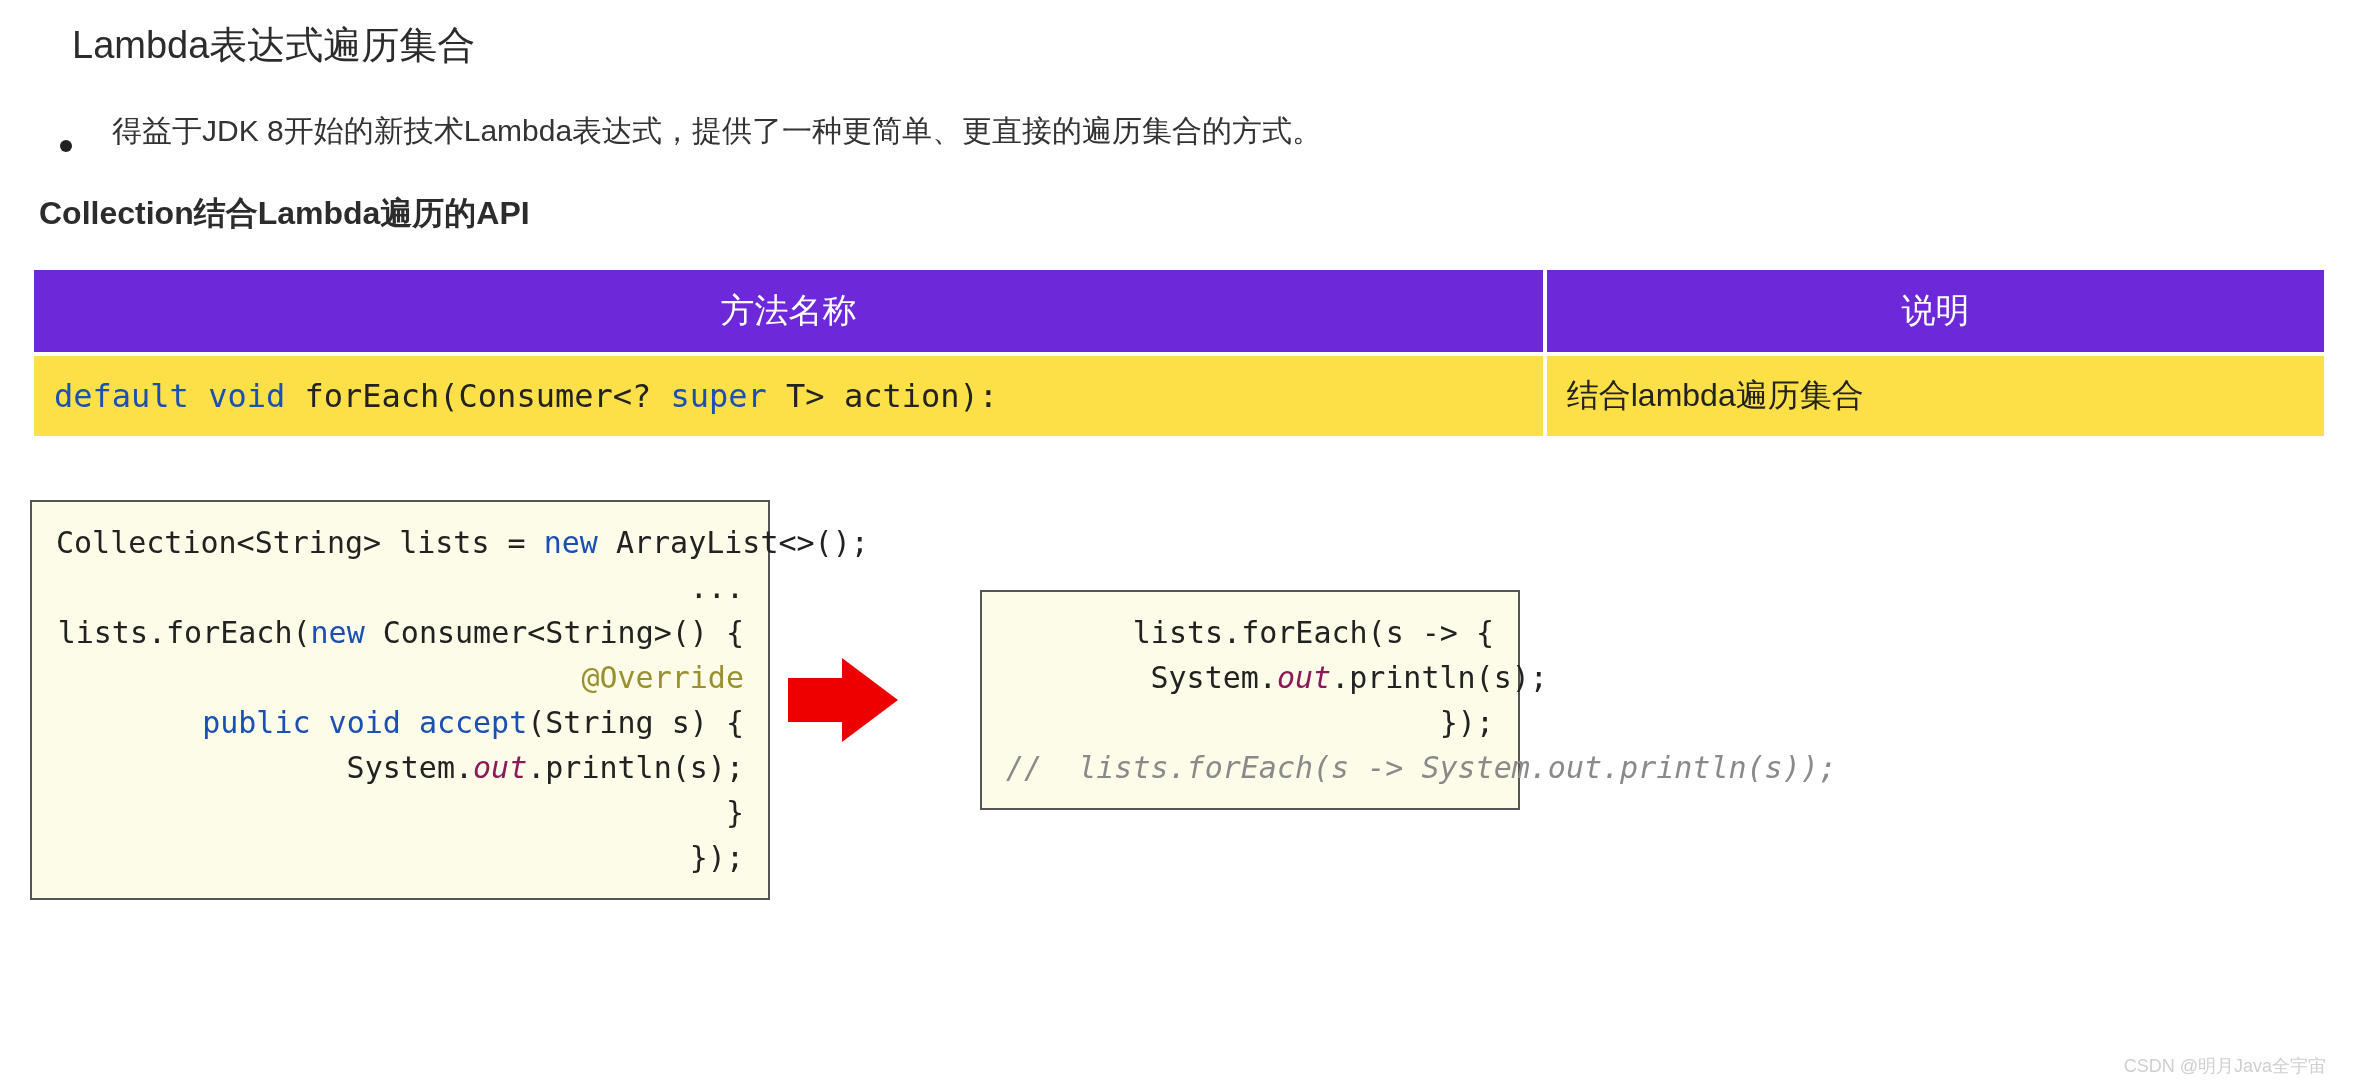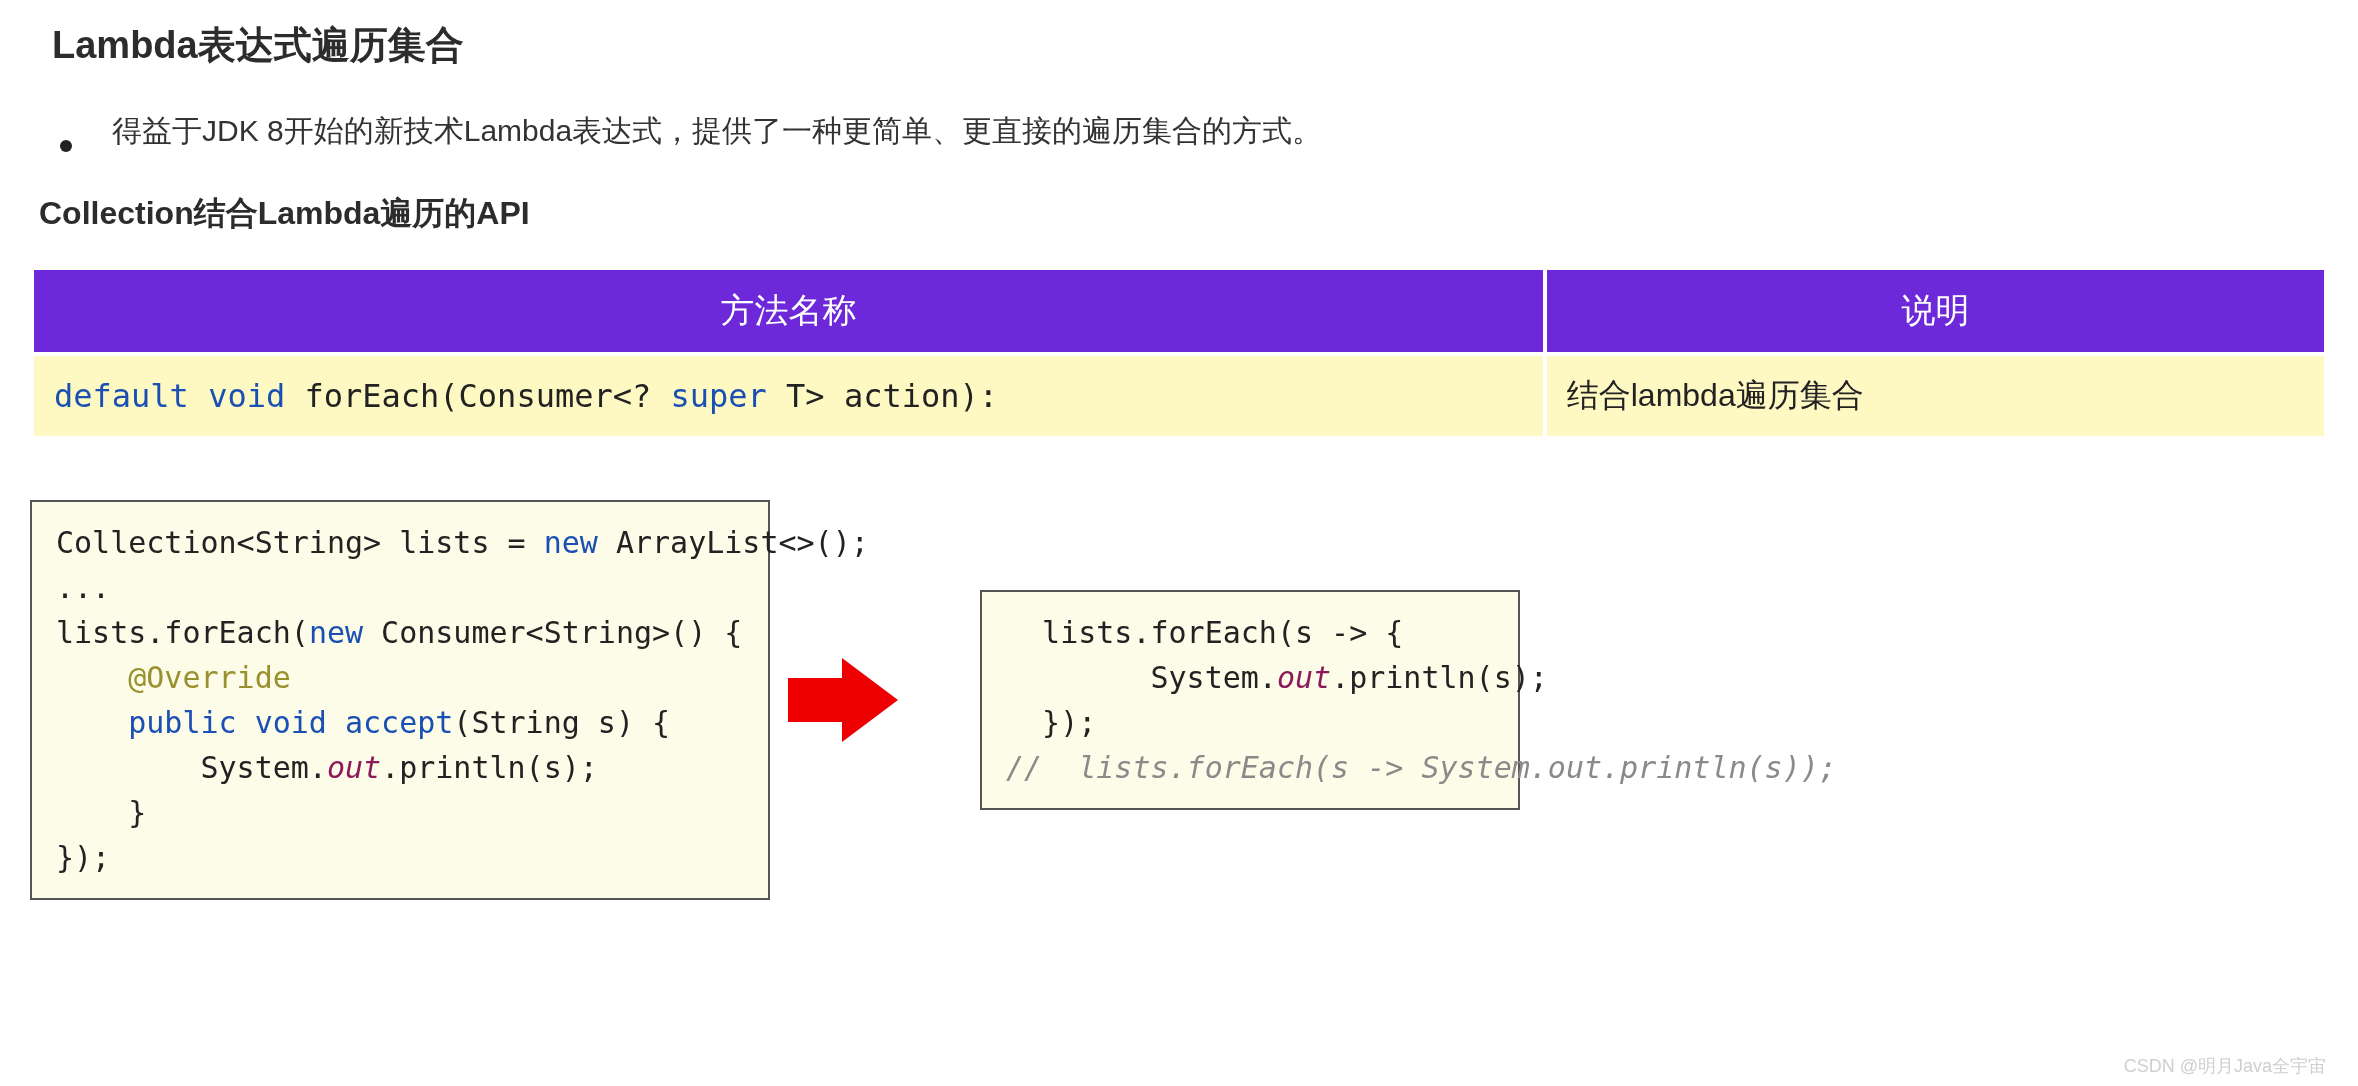--- a/index.html
+++ b/index.html
@@ -8,24 +8,24 @@
     background: #fff;
     padding: 20px 30px;
     width: 2358px;
     height: 1086px;
     position: relative;
     font-size: 28px;
     color: #333;
   }
   .title {
     font-size: 38px;
-    font-weight: 700;
+    font-weight: 400;
     color: #2c2c2c;
     margin-bottom: 40px;
-    margin-left: 22px;
+    margin-left: 42px;
   }
   .bullet-row {
     display: flex;
     align-items: flex-end;
     margin-left: 30px;
     margin-bottom: 40px;
     font-size: 30px;
   }
   .bullet-dot {
     width: 12px; height: 12px; border-radius: 50%;
@@ -46,33 +46,34 @@
   }
   .api-table th {
     background: #6d28d9;
     color: #fff;
     font-size: 34px;
     font-weight: 400;
     padding: 18px 8px;
     text-align: center;
   }
   .api-table td {
-    background: #fef9c3;
+    background: #fde047;
     font-size: 32px;
     padding: 18px 20px;
     color: #222;
   }
   .code-cell { font-family: "Consolas","Menlo",monospace; }
   .kw-blue { color: #1a4fb3; }
 
   .code-row {
     display: flex;
     align-items: center;
     gap: 40px;
     margin-top: 10px;
+    text-align: right;
   }
   .code-box {
     background: #fdfce8;
     border: 2px solid #555;
     padding: 18px 24px;
     font-family: "Consolas","Menlo",monospace;
     font-size: 30px;
     line-height: 1.5;
     white-space: pre;
     color: #222;

